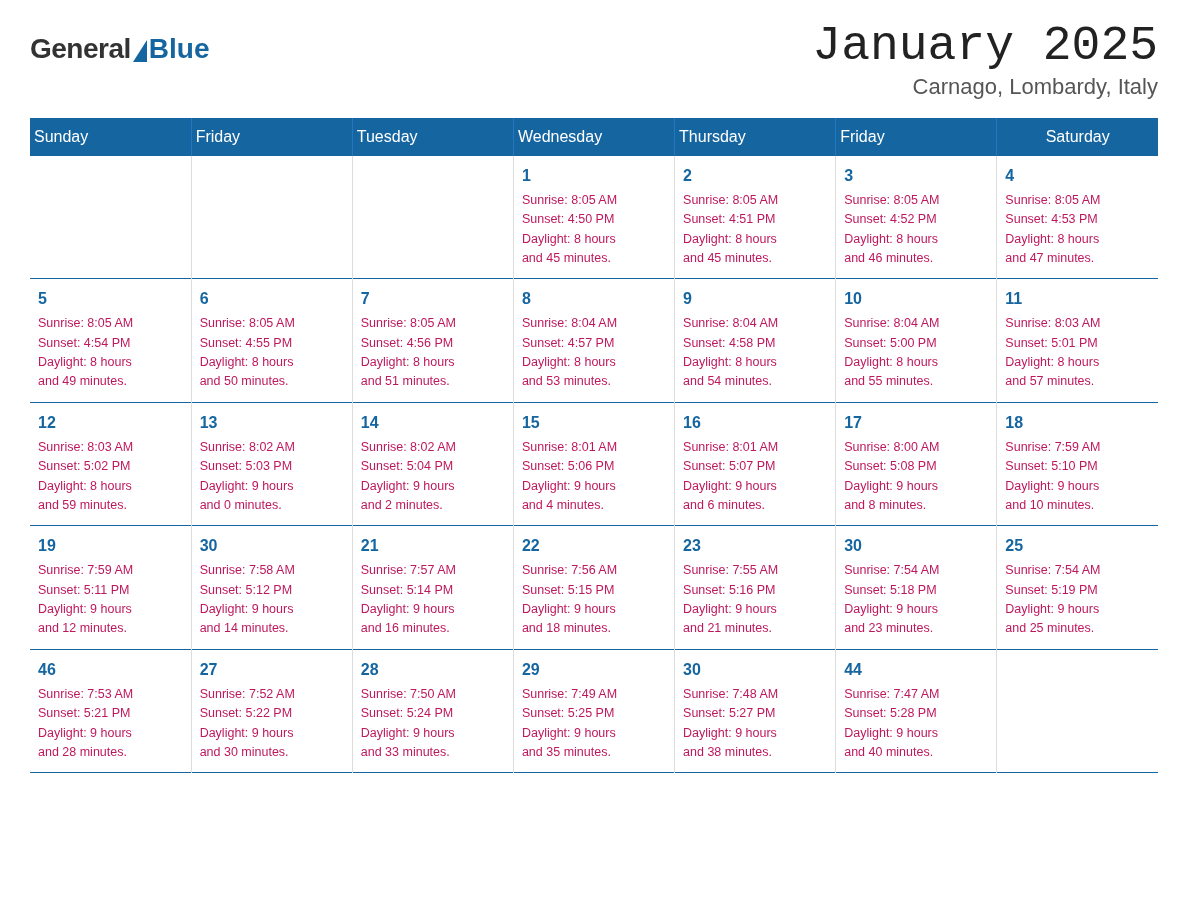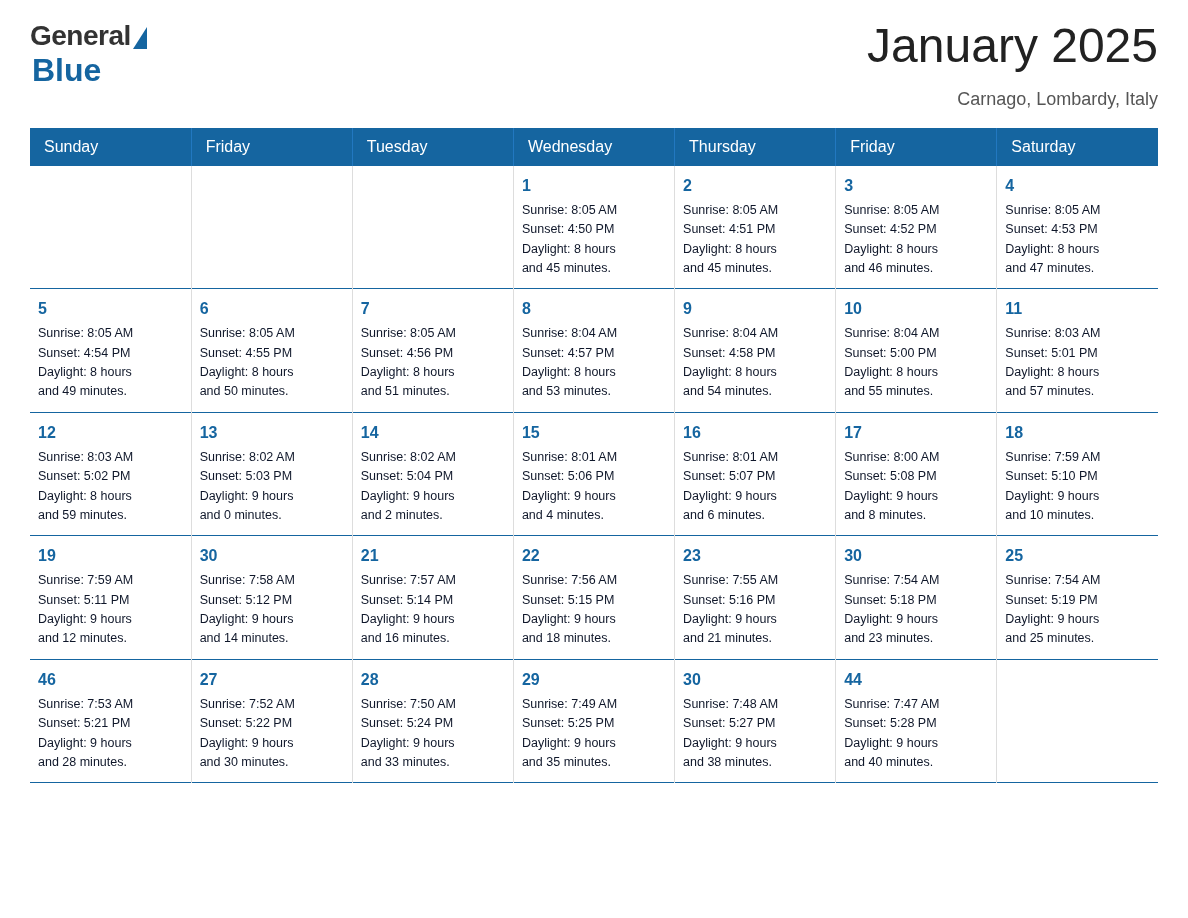--- a/index.html
+++ b/index.html
@@ -12,22 +12,23 @@
       padding: 20px 30px;
     }
     .header-area {
       display: flex;
       justify-content: space-between;
       align-items: flex-start;
       margin-bottom: 18px;
     }
     .logo {
       display: flex;
-      flex-direction: column;
+      flex-direction: row;
       align-items: flex-start;
+      margin-top: 13px;
     }
     .logo-top {
       display: flex;
       align-items: center;
     }
     .logo-general {
       font-size: 28px;
       font-weight: bold;
       color: #333;
       letter-spacing: -0.5px;
@@ -36,55 +37,57 @@
       width: 0;
       height: 0;
       border-left: 14px solid transparent;
       border-bottom: 22px solid #1565a0;
       margin-left: 2px;
       margin-bottom: 0px;
       position: relative;
       top: 2px;
     }
     .logo-blue {
-      font-size: 32px;
+      font-size: 28px;
       font-weight: bold;
       color: #1565a0;
       margin-left: 2px;
     }
     .title-area {
       text-align: right;
     }
     .month-title {
       font-size: 48px;
       font-weight: normal;
       color: #222;
       line-height: 1.1;
+      font-family: Liberation Mono, monospace;
     }
     .location-title {
-      font-size: 18px;
+      font-size: 22px;
       color: #555;
-      margin-top: 16px;
+      margin-top: 1px;
     }
     .calendar-table {
       width: 100%;
       border-collapse: collapse;
       table-layout: fixed;
     }
     .calendar-table thead tr th {
       background: #1565a0;
       color: #fff;
       font-size: 16px;
       font-weight: normal;
-      padding: 10px 14px;
+      padding: 10px 4px;
       text-align: left;
       border-right: 1px solid #2278c0;
     }
     .calendar-table thead tr th:last-child {
       border-right: none;
+      text-align: center;
     }
     .calendar-table tbody tr {
       border-bottom: 1px solid #1565a0;
     }
     .calendar-table tbody tr td {
       vertical-align: top;
       padding: 8px 8px 10px 8px;
       font-size: 13px;
       line-height: 1.5;
       border-right: 1px solid #ddd;
@@ -95,21 +98,21 @@
     }
     .day-number {
       font-size: 16px;
       font-weight: bold;
       color: #1565a0;
       display: block;
       margin-bottom: 3px;
     }
     .day-info {
       font-size: 12.5px;
-      color: #0f172a;
+      color: #be185d;
       line-height: 1.55;
     }
     .empty-cell {
       background: #fff;
     }
   </style>
 </head>
 <body>
 
 <div class="header-area">

